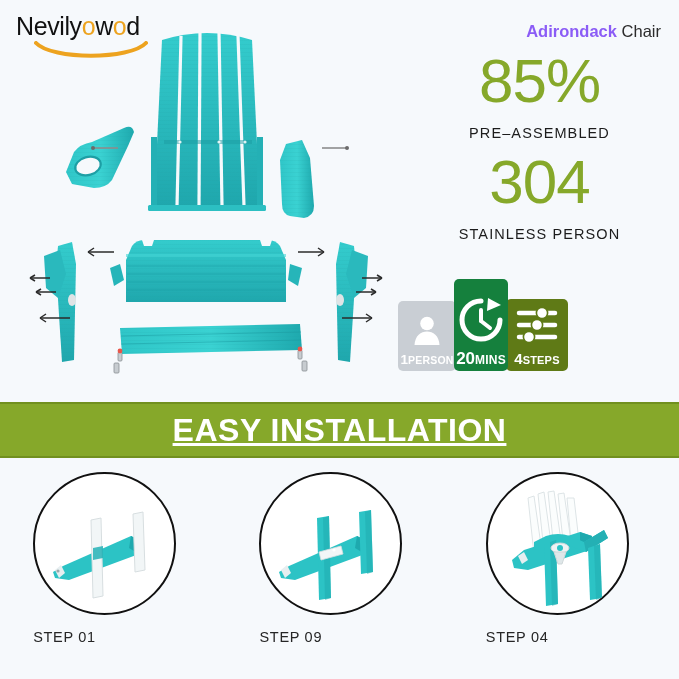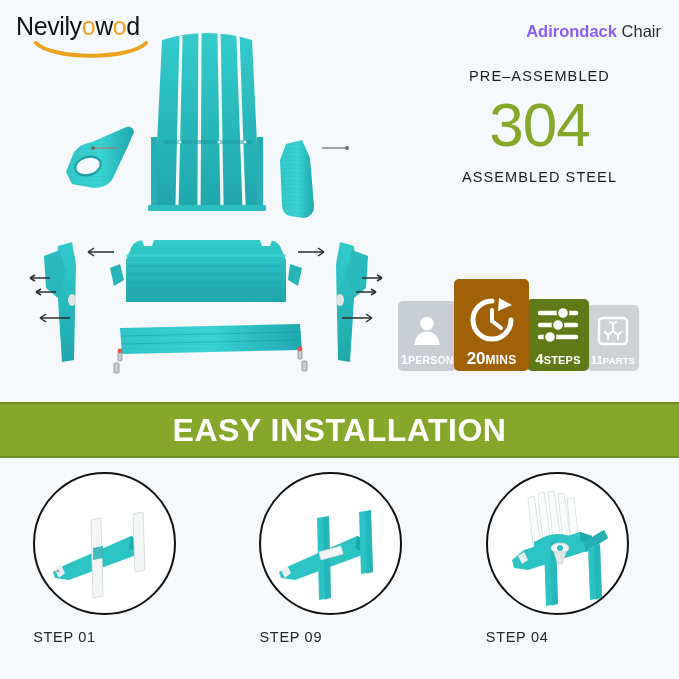--- a/index.html
+++ b/index.html
@@ -53,42 +53,42 @@
   .badge .ico{ display:flex; align-items:center; justify-content:center; }
   .badge .lab{
     color:#fff; white-space:nowrap; font-weight:700;
     line-height:1;
   }
   .badge .lab .big{ font-size:13.5px; }
   .badge .lab .sm{ font-size:10.5px; letter-spacing:0.2px; }
 
   .b-person{ width:58px; height:70px; background:#c9ced4; z-index:1; }
   .b-person .ico{ height:42px; }
-  .b-mins{ width:75px; height:92px; background:#a16207; z-index:3; margin-left:-2px; }
+  .b-mins{ width:54px; height:92px; background:#15803d; z-index:3; margin-left:-2px; }
   .b-mins .ico{ height:60px; }
   .b-mins .lab .big{ font-size:17px; }
   .b-mins .lab .sm{ font-size:12px; }
   .b-steps{ width:62px; height:72px; background:#5f7a16; z-index:2; margin-left:-2px; }
   .b-steps .ico{ height:52px; }
   .b-steps .lab .big{ font-size:15px; }
   .b-steps .lab .sm{ font-size:11px; }
   .b-parts{ width:52px; height:66px; background:#ced3d8; z-index:1; margin-left:-2px; }
   .b-parts .ico{ height:40px; }
   .b-parts .lab .big{ font-size:11.5px; }
   .b-parts .lab .sm{ font-size:9.5px; }
 
   
   .banner{
     position:absolute; left:0; right:0; top:402px; height:56px;
     background:#86a82a; border-top:2px solid #71901f; border-bottom:2px solid #71901f;
     display:flex; align-items:center; justify-content:center;
   }
   .banner-text{
     color:#fff; font-size:32px; font-weight:700;
-    letter-spacing:0.5px; white-space:nowrap;
+    letter-spacing:0.5px; white-space:nowrap;text-decoration:underline;
   }
 
   
   .steps{
     position:absolute; left:0; right:0; top:472px;
     display:flex; justify-content:space-around; align-items:flex-start;
   }
   .step{ width:160px; display:flex; flex-direction:column; align-items:flex-start; }
   .step-circle{
     width:143px; height:143px; border-radius:50%;
@@ -233,23 +233,24 @@
         <rect x="100" y="343" width="5" height="10" rx="1"></rect>
         <rect x="284" y="330" width="4" height="9" rx="1"></rect>
         <rect x="288" y="341" width="5" height="10" rx="1"></rect>
       </g>
       <circle cx="106" cy="331" r="2.4" fill="#e8564b"></circle>
       <circle cx="286" cy="329" r="2.4" fill="#e8564b"></circle>
     </g>
   </svg>
 
   <div class="stats">
+    <div class="stat-num">85%</div>
     <div class="stat-cap">PRE–ASSEMBLED</div>
     <div class="stat-num n2">304</div>
-    <div class="stat-cap">ASSEMBLED STEEL</div>
+    <div class="stat-cap">STAINLESS PERSON</div>
   </div>
 
   <div class="badges">
 
     <div class="badge b-person">
       <div class="ico">
         <svg width="30" height="32" viewBox="0 0 30 32">
           <circle cx="15" cy="9.5" r="6.8" fill="#fff"></circle>
           <path d="M2.5 31 C3 21.5 9 17.5 15 17.5 C21 17.5 27 21.5 27.5 31 Z" fill="#fff"></path>
         </svg>
@@ -276,29 +277,20 @@
           <line x1="3" y1="20" x2="39" y2="20" stroke="#fff" stroke-width="4.5" stroke-linecap="round"></line>
           <line x1="3" y1="32" x2="39" y2="32" stroke="#fff" stroke-width="4.5" stroke-linecap="round"></line>
           <circle cx="26" cy="8" r="5.6" fill="#fff" stroke="#5f7a16" stroke-width="1.6"></circle>
           <circle cx="21" cy="20" r="5.6" fill="#fff" stroke="#5f7a16" stroke-width="1.6"></circle>
           <circle cx="13" cy="32" r="5.6" fill="#fff" stroke="#5f7a16" stroke-width="1.6"></circle>
         </svg>
       </div>
       <div class="lab"><span class="big">4</span><span class="sm">STEPS</span></div>
     </div>
 
-    <div class="badge b-parts">
-      <div class="ico">
-        <svg width="32" height="30" viewBox="0 0 32 30">
-          <rect x="2" y="2" width="28" height="26" rx="4" fill="none" stroke="#fff" stroke-width="2.4"></rect>
-          <path d="M16 8 L16 15 M16 15 L11 19 M16 15 L21 19 M11 19 L8 16 M21 19 L24 16 M16 8 L13 6 M16 8 L19 6 M11 19 L11 23 M21 19 L21 23" stroke="#fff" stroke-width="2" fill="none" stroke-linecap="round"></path>
-        </svg>
-      </div>
-      <div class="lab"><span class="big">11</span><span class="sm">PARTS</span></div>
-    </div>
   </div>
 
   <div class="banner">
     <div class="banner-text">EASY INSTALLATION</div>
   </div>
 
   <div class="steps">
 
     <div class="step">
       <div class="step-circle">

